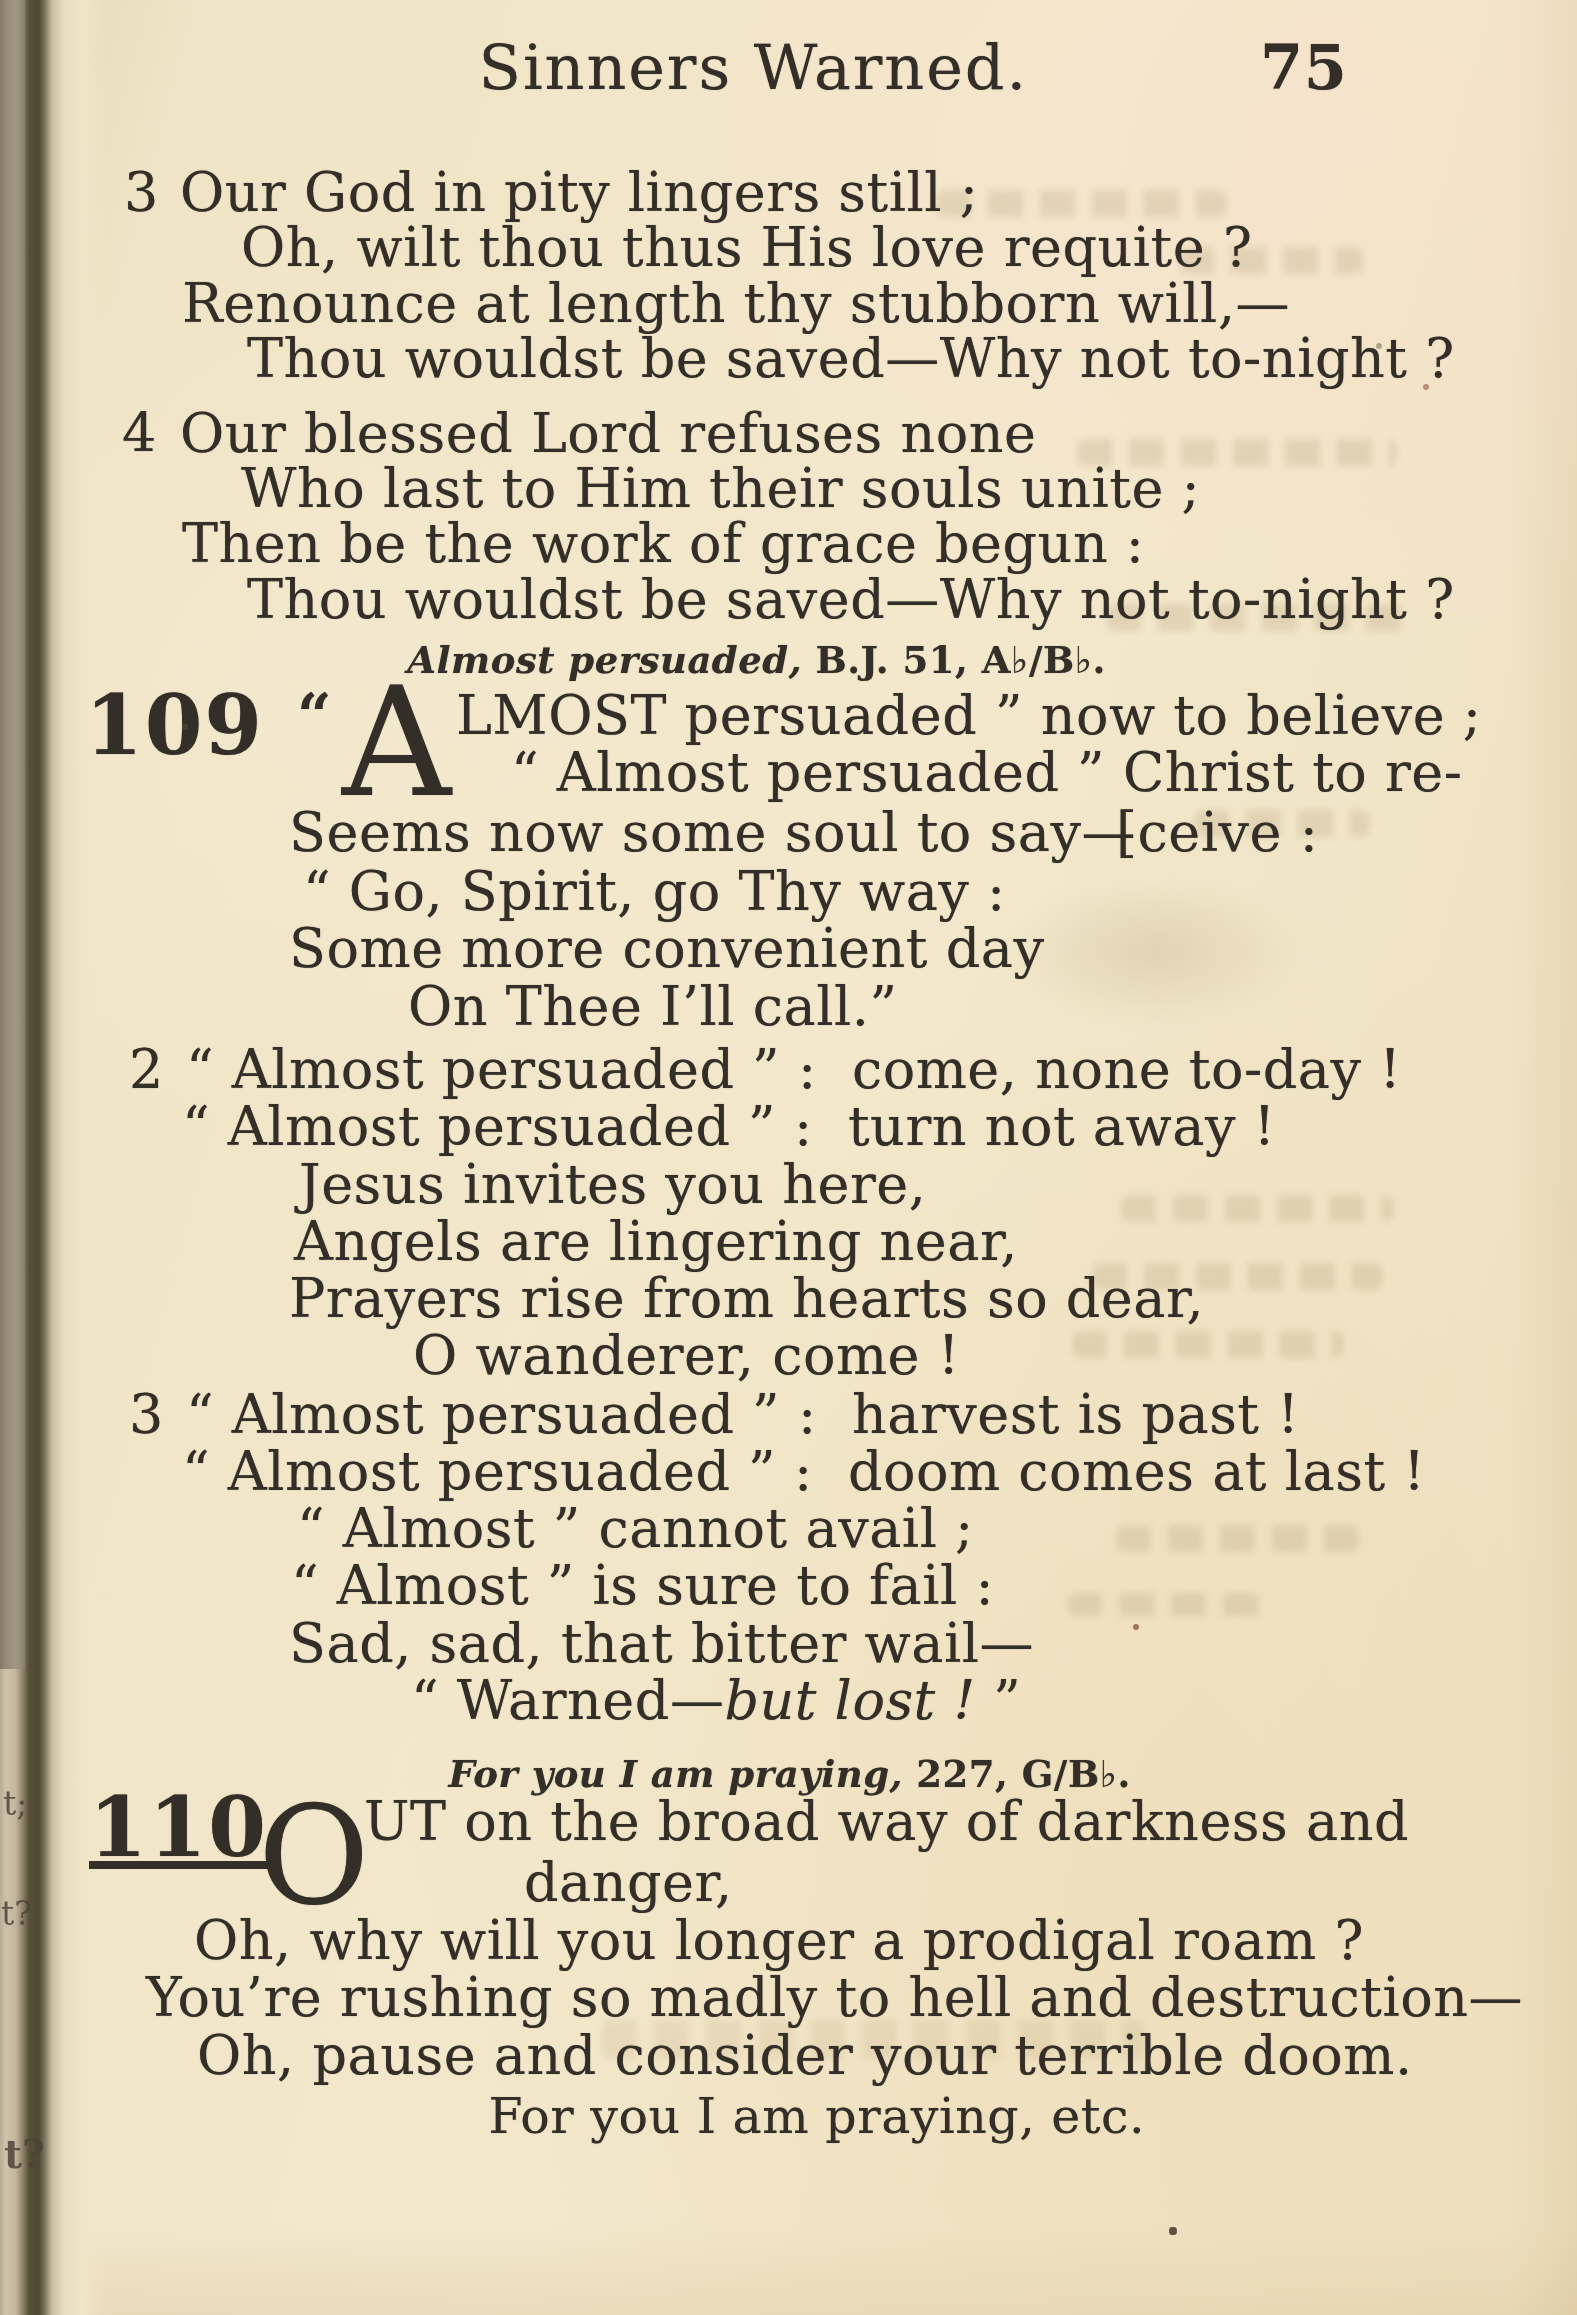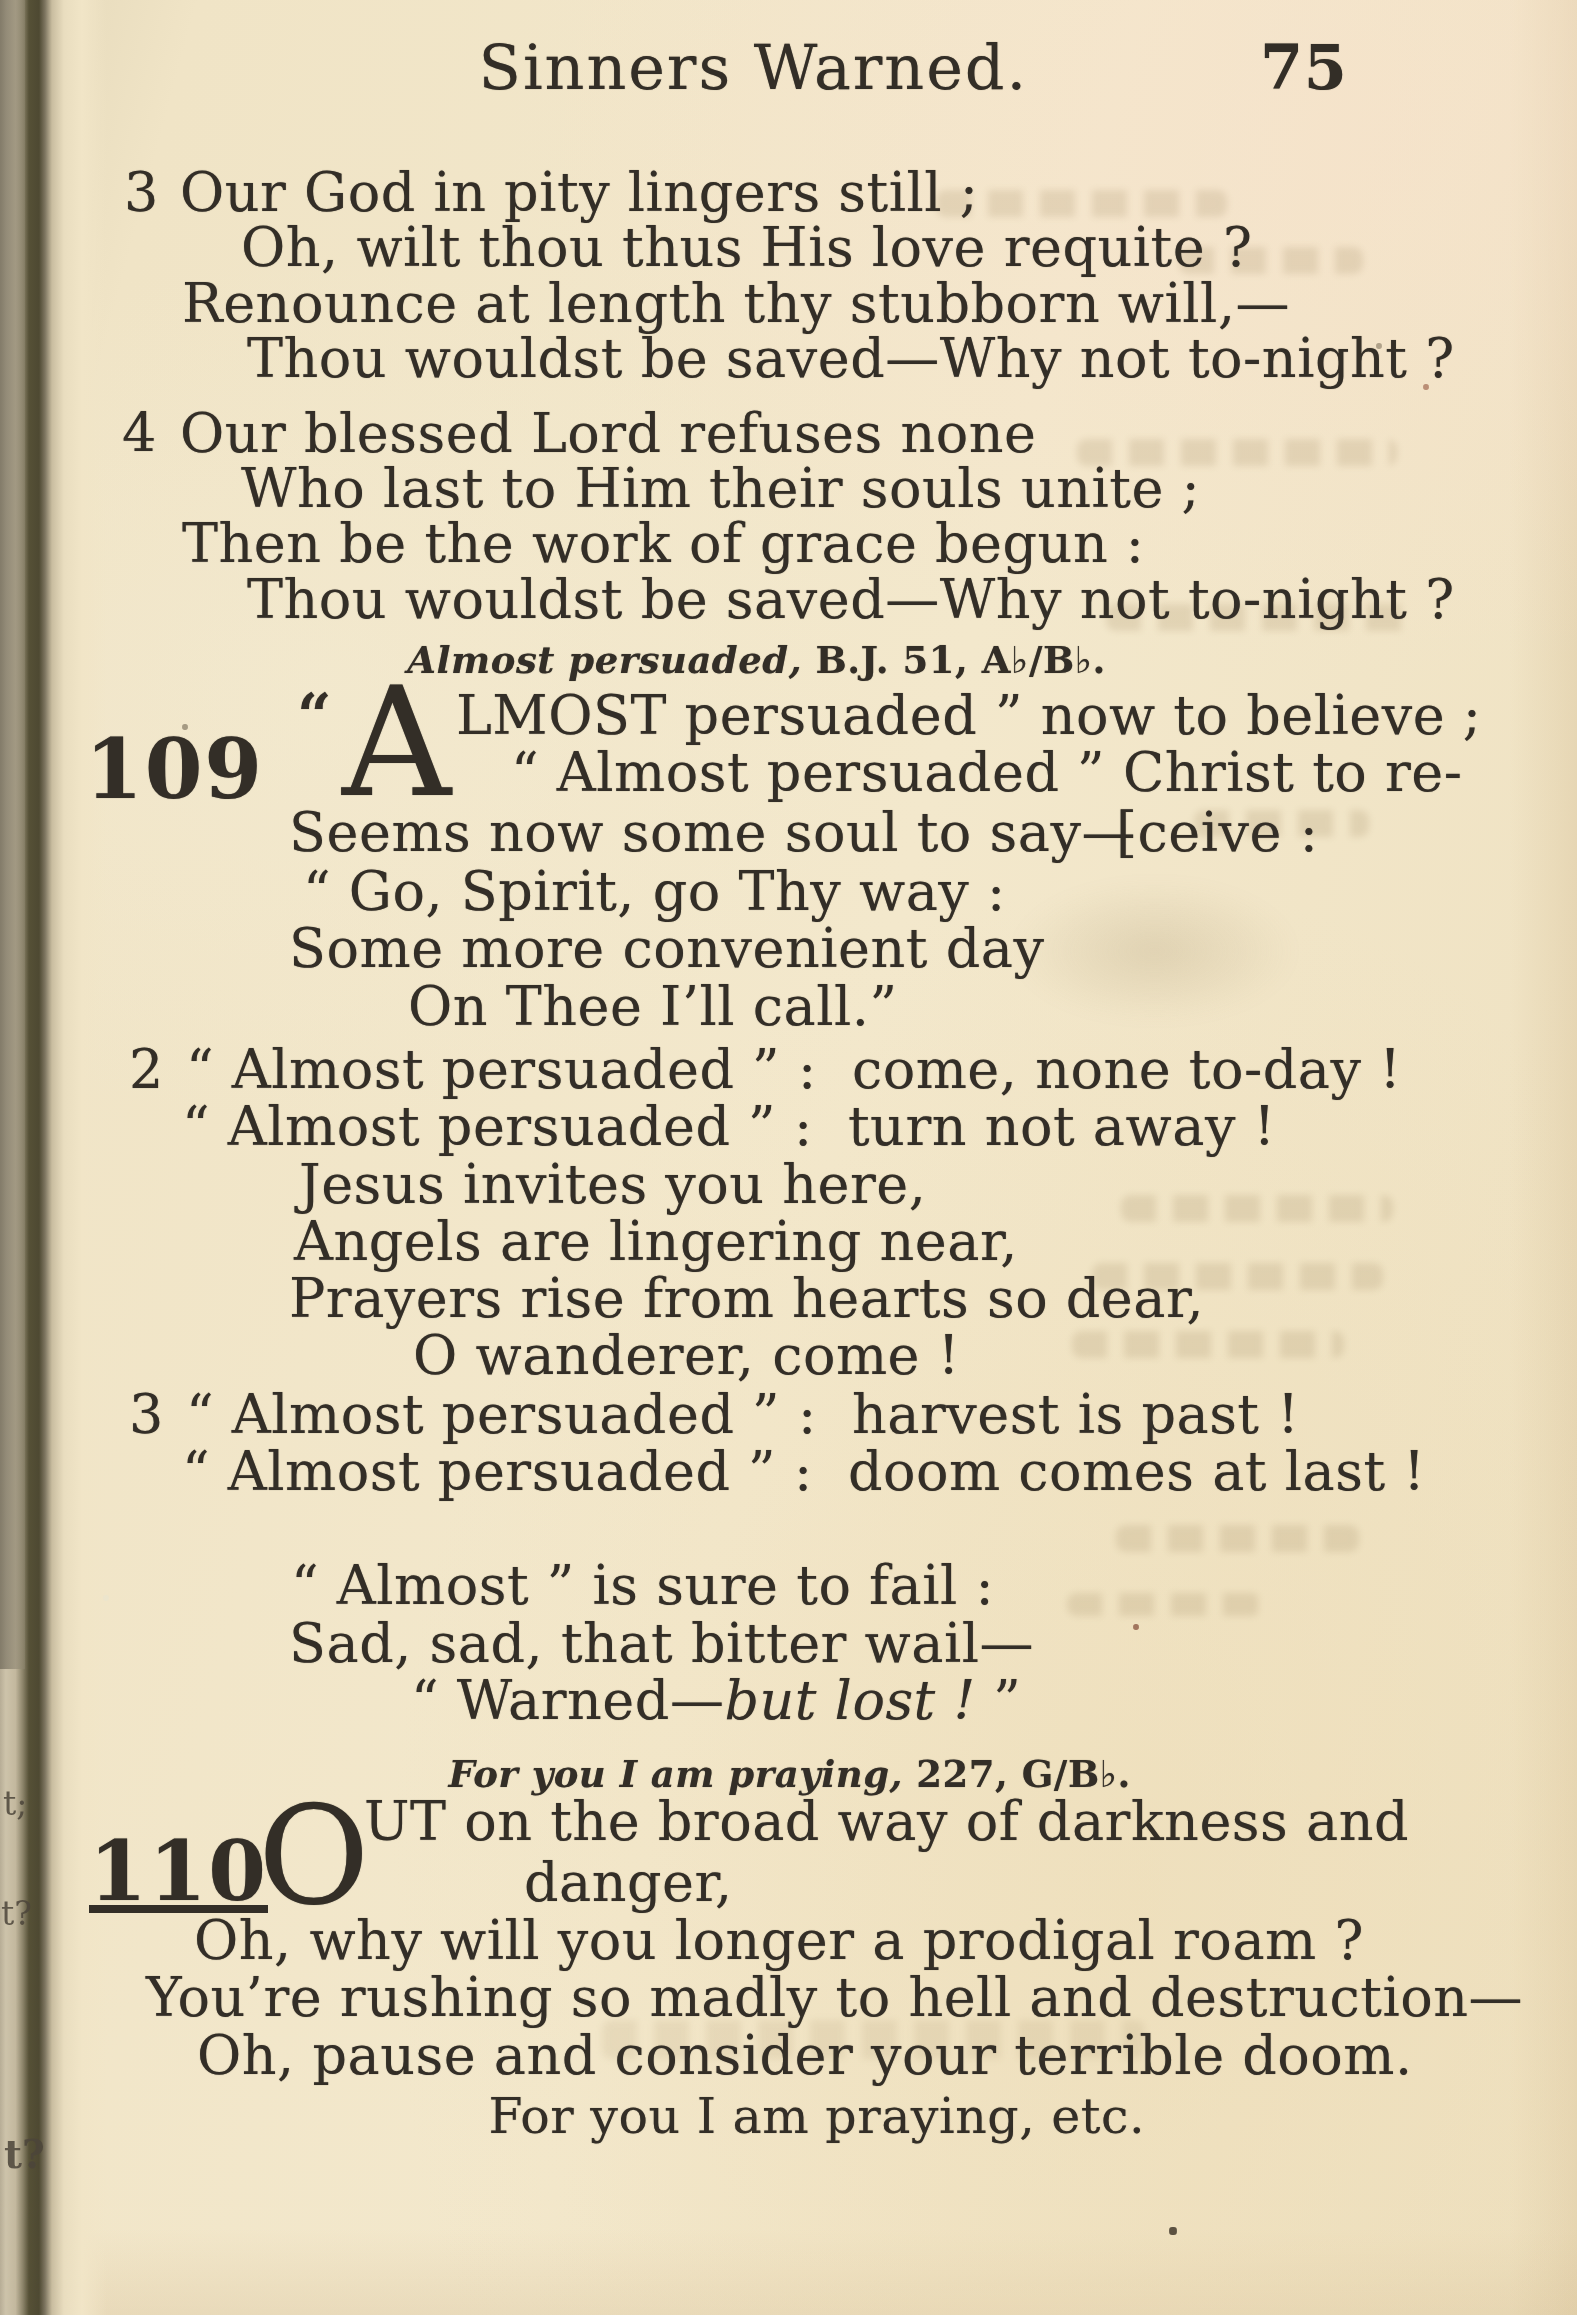--- a/index.html
+++ b/index.html
@@ -24,21 +24,21 @@
     background:linear-gradient(90deg,rgba(122,115,98,.85),rgba(150,142,120,.35));}
   .frag{position:absolute;color:#4c453a;font-size:33px;filter:blur(0.6px);opacity:.85;}
   
   .line{position:absolute;font-size:54px;letter-spacing:0.5px;color:#332e27;
     white-space:pre;line-height:1;filter:blur(0.3px);
     text-shadow:0 0 1px rgba(45,40,32,.55);}
   .tune{font-size:37px;font-weight:bold;filter:blur(0.4px);}
   .tune .t-title{font-style:italic;}
   .tune .t-ref{font-weight:bold;}
   .center{text-align:right;}
-  .hymn-no{font-size:83px;font-weight:bold;letter-spacing:1.9px;margin-top:44px;}
+  .hymn-no{font-size:83px;font-weight:bold;letter-spacing:1.9px;}
   .dropcap{font-size:151px;line-height:1;}
   .dropcap.o{font-size:136px;}
   .openq{font-size:60px;font-weight:bold;}
   .header{font-size:62px;letter-spacing:1.9px;}
   .pageno{font-size:62px;font-weight:bold;}
   .refrain{font-size:49px;}
   .it{font-style:italic;}
   
   .ghost{position:absolute;height:27px;border-radius:9.7px;filter:blur(3.9px);opacity:.45;
     background:repeating-linear-gradient(90deg, rgba(168,147,108,.50) 0 35px, rgba(168,147,108,0) 35px 52px);}
@@ -109,20 +109,21 @@
   <div class="line" style="left:186px;top:1043px;">“ Almost persuaded ” :  come, none to-day !</div>
   <div class="line" style="left:182px;top:1100px;">“ Almost persuaded ” :  turn not away !</div>
   <div class="line" style="left:299px;top:1158px;">Jesus invites you here,</div>
   <div class="line" style="left:294px;top:1215px;">Angels are lingering near,</div>
   <div class="line" style="left:289px;top:1272px;">Prayers rise from hearts so dear,</div>
   <div class="line" style="left:413px;top:1329px;">O wanderer, come !</div>
 
   <div class="line" style="left:129px;top:1388px;">3</div>
   <div class="line" style="left:186px;top:1388px;">“ Almost persuaded ” :  harvest is past !</div>
   <div class="line" style="left:182px;top:1445px;">“ Almost persuaded ” :  doom comes at last !</div>
+  <div class="line" style="left:297px;top:1502px;">“ Almost ” cannot avail ;</div>
   <div class="line" style="left:291px;top:1559px;">“ Almost ” is sure to fail :</div>
   <div class="line" style="left:289px;top:1617px;">Sad, sad, that bitter wail—</div>
   <div class="line" style="left:411px;top:1674px;"><span>“ Warned—</span><span class="it">but lost !</span><span> ”</span></div>
 
   <div class="line tune center" style="left:355px;top:1756px;width:776px;"><span class="t-title">For you I am praying,</span><span class="t-ref"> 227, G/B♭.</span></div>
 
   <div class="line hymn-no" style="left:89px;top:1786px;text-decoration:underline;">110</div>
   <div class="line dropcap o" style="left:258px;top:1788px;">O</div>
   <div class="line" style="left:364px;top:1795px;">UT on the broad way of darkness and</div>
   <div class="line" style="left:524px;top:1856px;">danger,</div>

